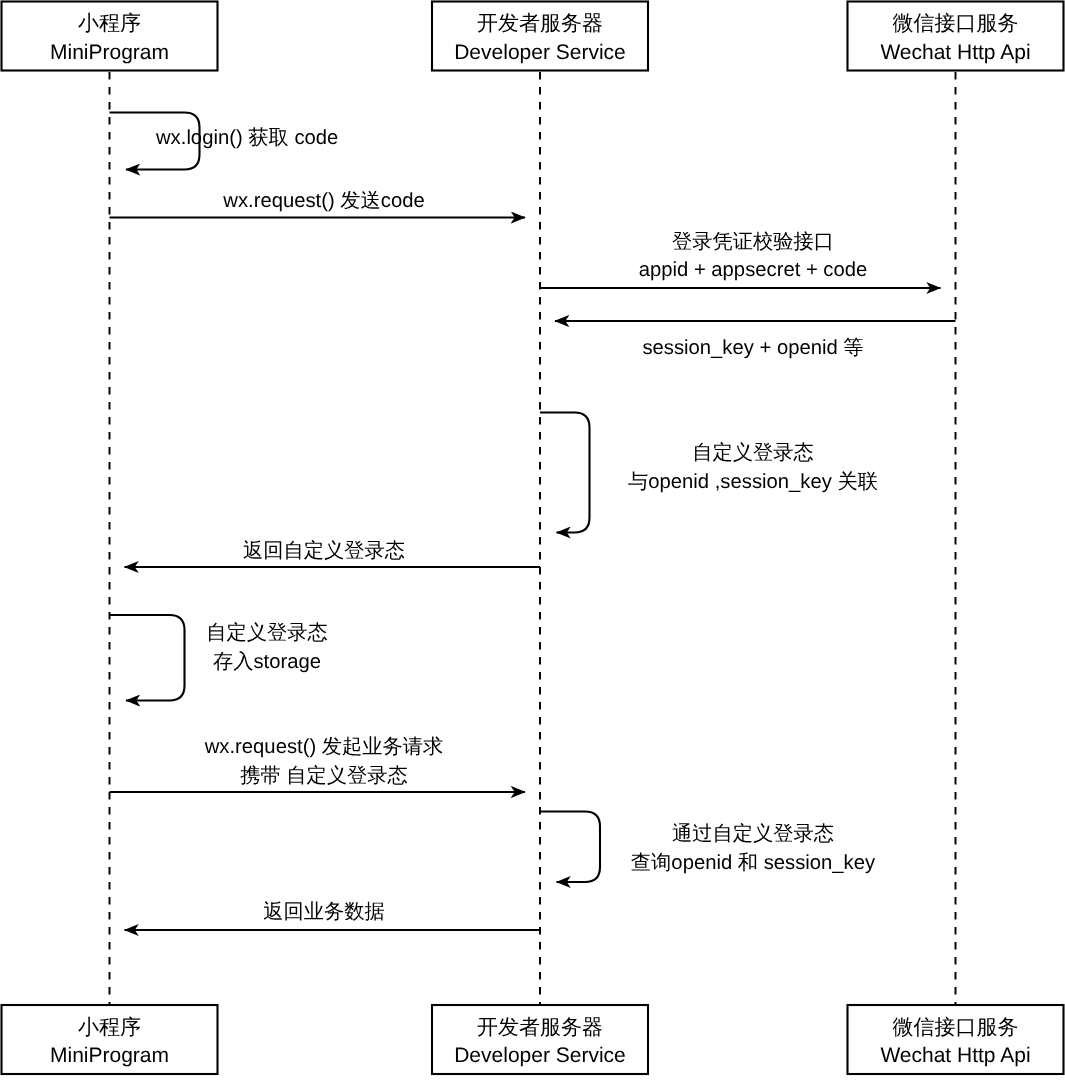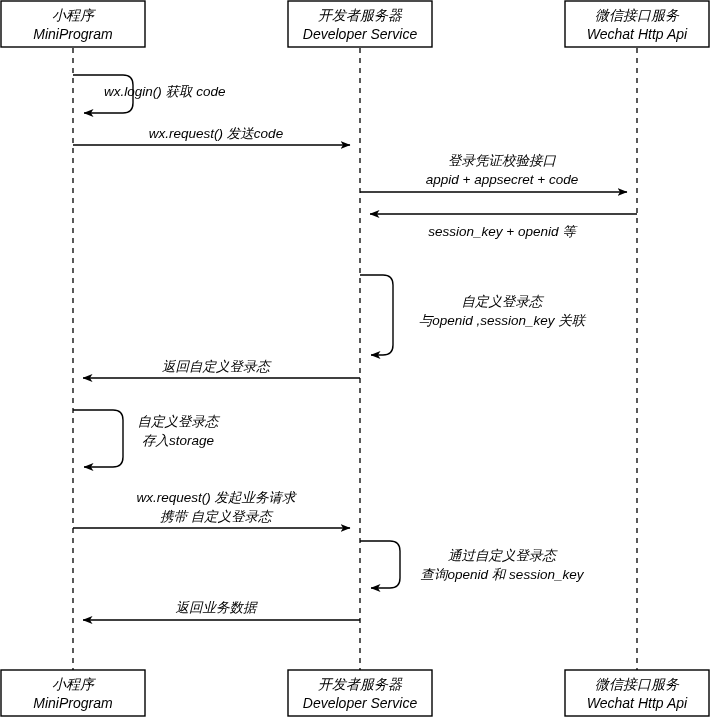--- a/index.html
+++ b/index.html
@@ -11,21 +11,20 @@
     width: 710px;
     height: 720px;
     font-family: "Liberation Sans", "DejaVu Sans", sans-serif;
     color: #000000;
     overflow: hidden;
   }
   #diagram-root {
     position: relative;
     width: 634px;
     height: 720px;
-    font-style: italic;
   }
   svg#seq-svg {
     position: absolute;
     top: 0;
     left: 0;
     width: 710px;
     height: 720px;
     display: block;
   }
   .actor-box {

